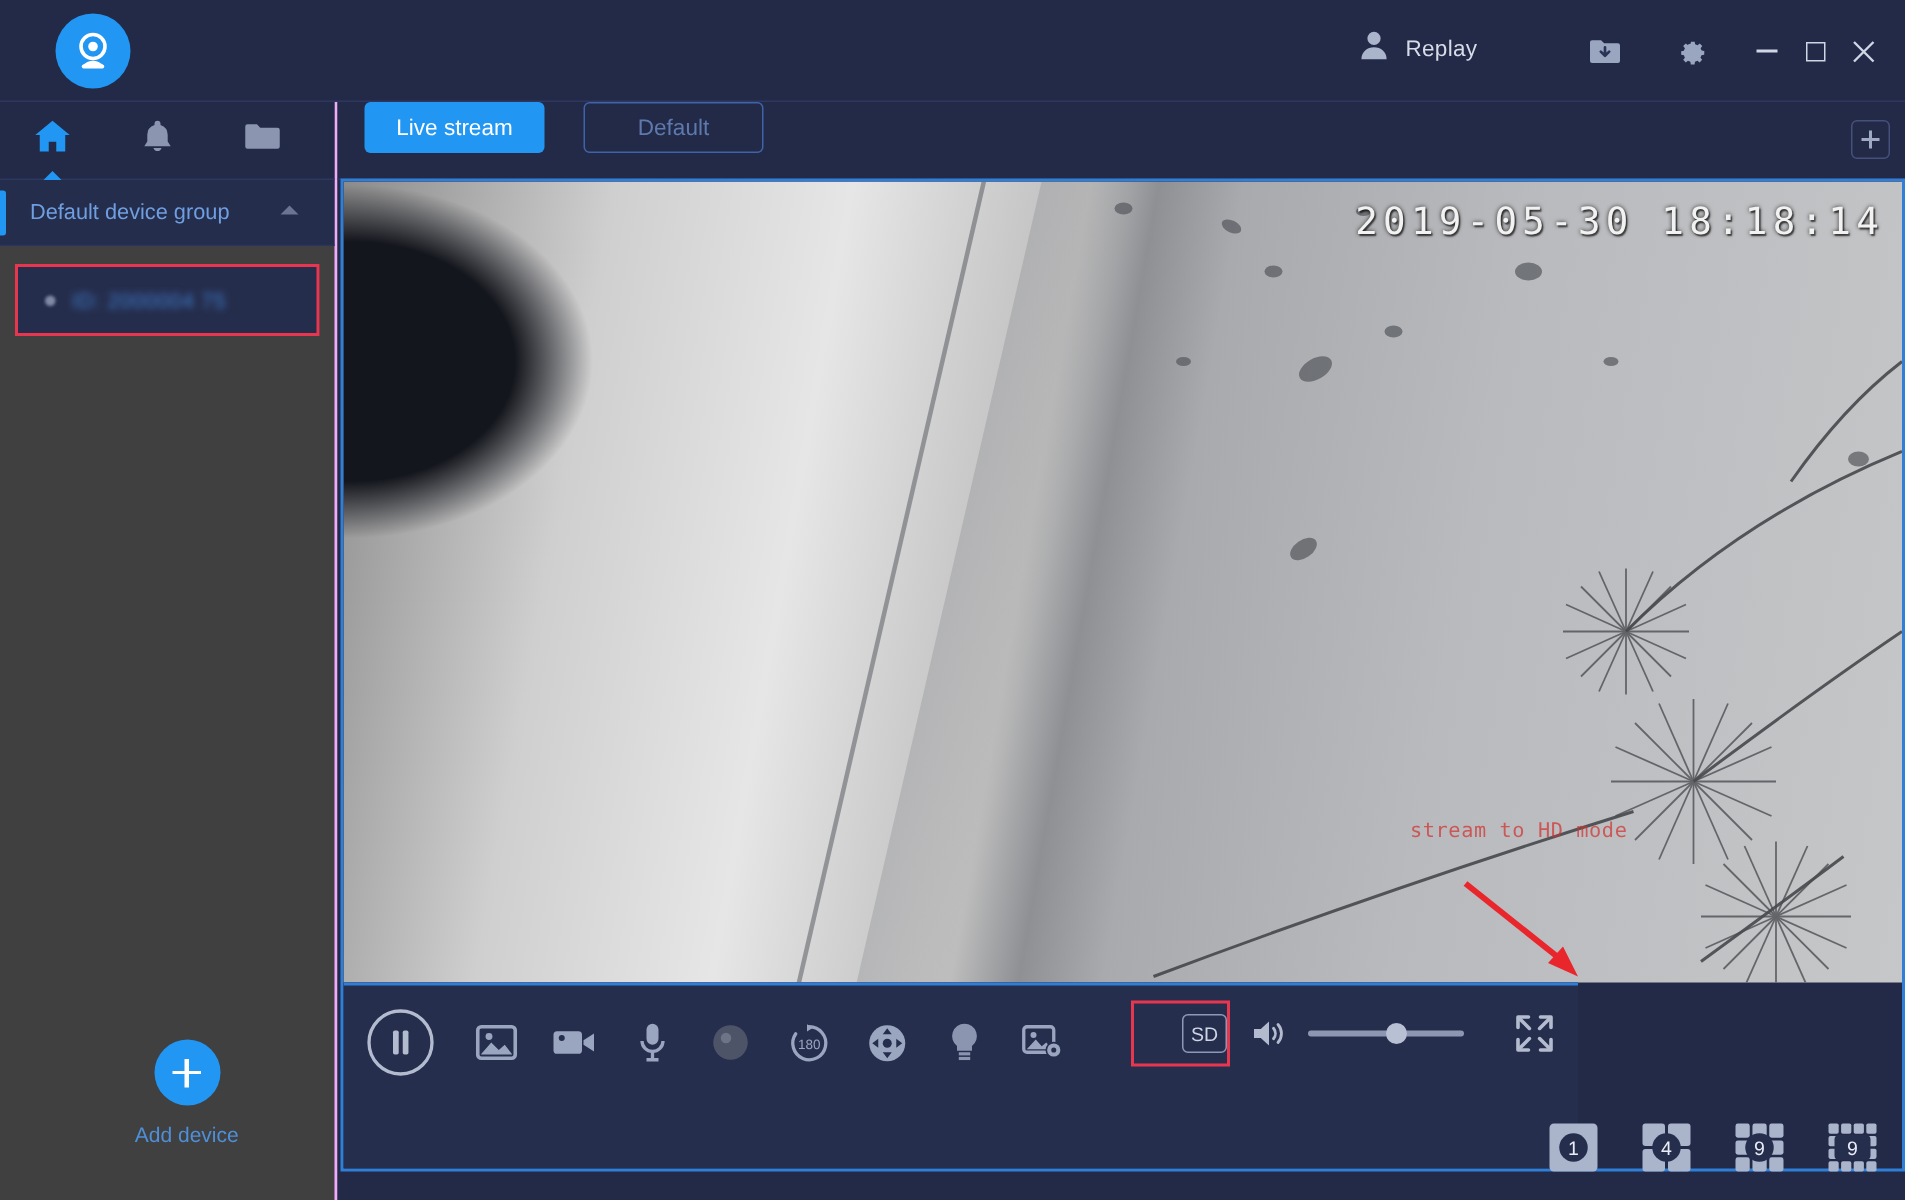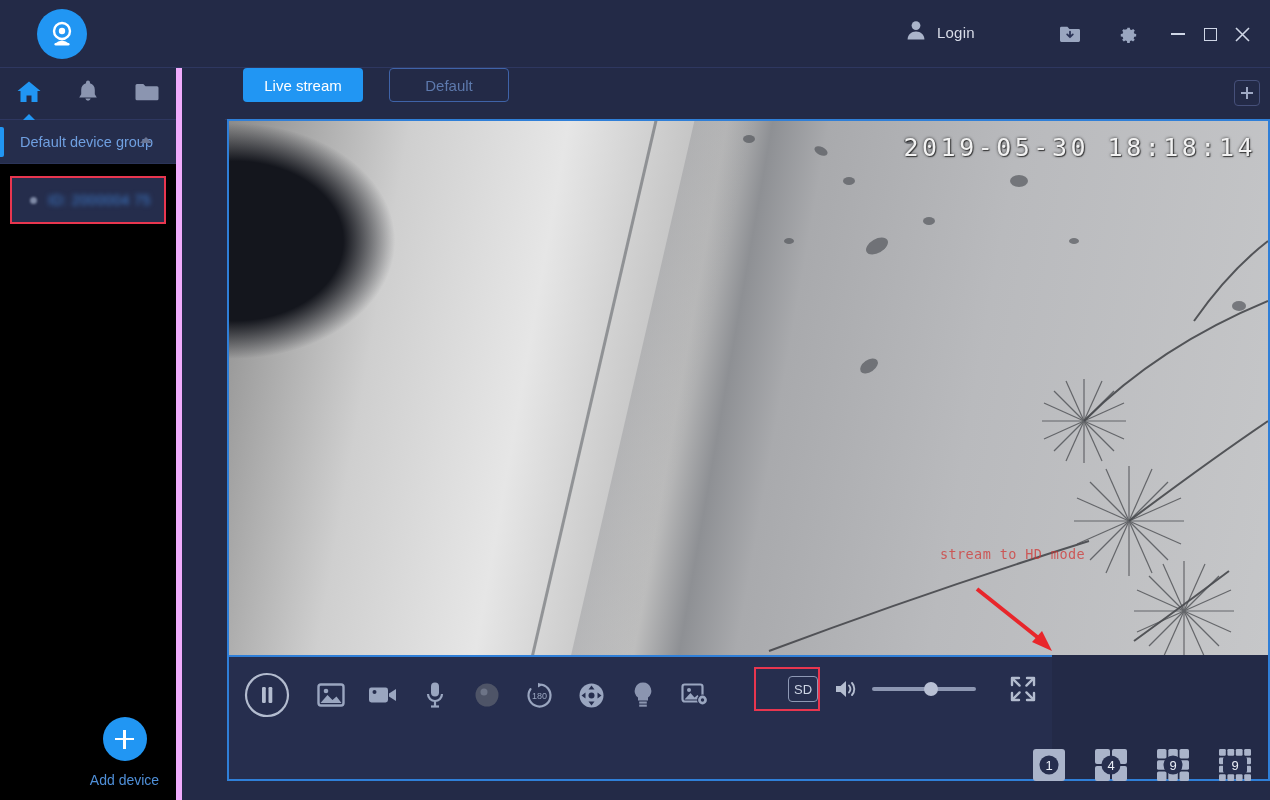--- a/index.html
+++ b/index.html
@@ -43,23 +43,23 @@
   #gear-icon { left: 1111px; }
   #min-btn  { left: 1162px; }
   #max-btn  { left: 1194px; }
   #close-btn{ left: 1226px; }
   .winctl { color: #cfd6e6; font-size: 17px; line-height: 1; }
   .winctl .bar { display:block; width: 14px; height: 1.6px; background: #cfd6e6; }
   .winctl .sq  { display:block; width: 13px; height: 13px; border: 1.6px solid #cfd6e6; }
 
   
   .sidebar {
-    position: absolute; left: 0; top: 68px; width: 182px; height: 732px;
-    background: #000000;
-    border-right: 6px solid #f0abfc;
+    position: absolute; left: 0; top: 68px; width: 225px; height: 732px;
+    background: #404040;
+    border-right: 2px solid #f0abfc;
   }
   .nav-row {
     position: relative; height: 52px;
     display: flex; align-items: center;
     border-bottom: 1px solid #2e3760;
     background: #232a47;
   }
   .nav-item {
     width: 70px; height: 52px; position: relative;
     display: flex; align-items: center; justify-content: center;
@@ -107,21 +107,21 @@
     background: #7f8aa6; margin-left: 18px; margin-right: 11px;
     filter: blur(1.1px);
   }
   .dev-id {
     color: #3f7fd0; font-size: 14px; letter-spacing: .5px;
     filter: blur(2.6px);
     user-select: none;
   }
 
   .add-device {
-    position: absolute; left: 0; bottom: 12px; width: 225px;
+    position: absolute; left: 0; bottom: 36px; width: 225px;
     display: flex; flex-direction: column; align-items: center; gap: 11px;
     cursor: pointer;
     padding-left: 24px;
   }
   .add-circle {
     width: 44px; height: 44px; border-radius: 50%;
     background: #2196f3;
     display: flex; align-items: center; justify-content: center;
   }
   .add-circle::before {
@@ -289,21 +289,21 @@
       </svg>
     </div>
 
     <div class="login-block">
       <span>
         <svg width="22" height="22" viewBox="0 0 22 22">
           <circle cx="11" cy="6.6" r="4.4" fill="#aab4ca"></circle>
           <path d="M2.6 20.5c0-5 3.8-8 8.4-8s8.4 3 8.4 8z" fill="#aab4ca"></path>
         </svg>
       </span>
-      <span class="login-label">Login</span>
+      <span class="login-label">Replay</span>
     </div>
 
     <div class="tb-icon" id="dl-icon">
       <svg width="22" height="20" viewBox="0 0 22 20">
         <path d="M1 4.2a1.4 1.4 0 011.4-1.4h6l2 2.1h9.2A1.4 1.4 0 0121 6.3v10.3a1.4 1.4 0 01-1.4 1.4H2.4A1.4 1.4 0 011 16.6z" fill="#9aa6c0"></path>
         <path d="M11 7.6v5.4M8.2 10.4L11 13.2l2.8-2.8" stroke="#2b3356" stroke-width="1.8" fill="none" stroke-linecap="round" stroke-linejoin="round"></path>
       </svg>
     </div>
 
     <div class="tb-icon" id="gear-icon">

